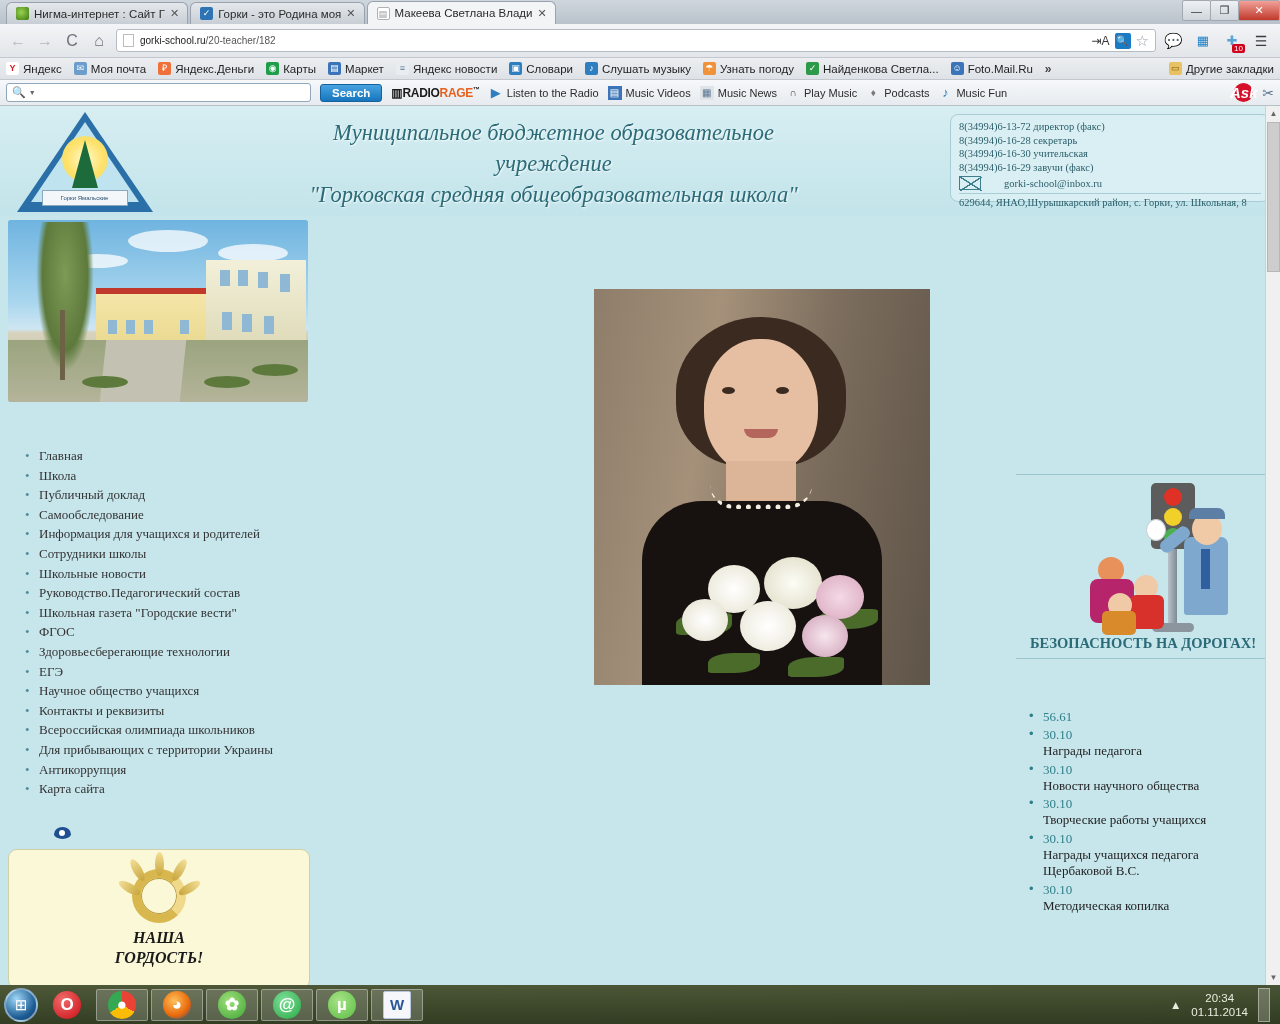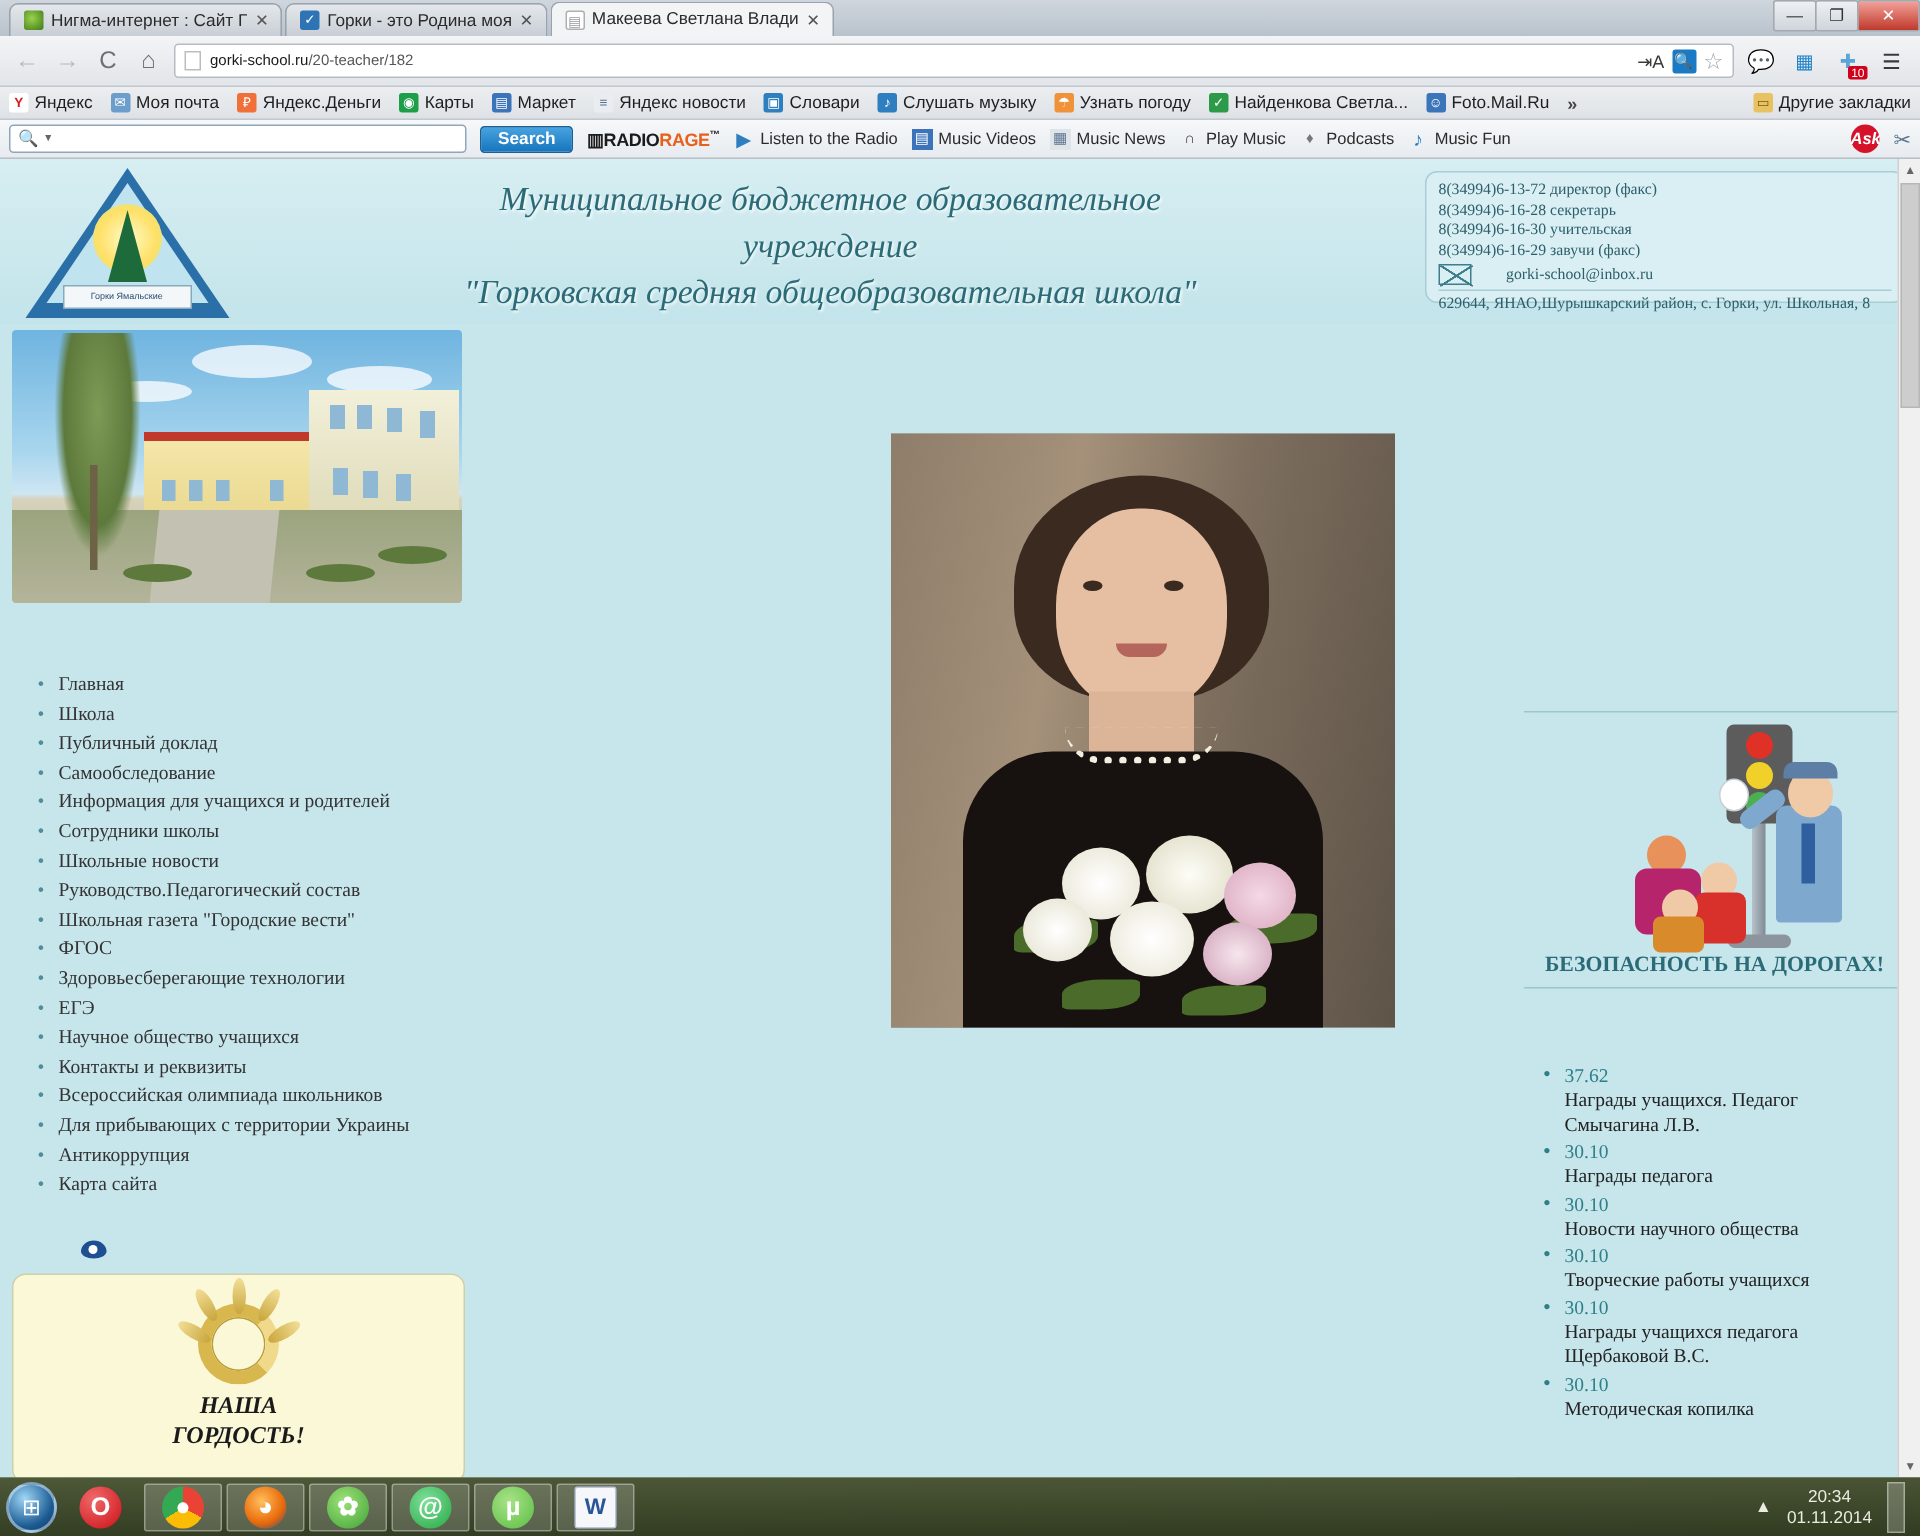--- a/index.html
+++ b/index.html
@@ -79,21 +79,21 @@
   .rsearch .mag { font-size:11px; color:#3b5e86; }
   .rsearch .caret { font-size:7px; color:#666; }
   .rbtn { background:linear-gradient(#48a3e0,#1675bd); color:#fff; font-size:11.5px;
           border:1px solid #14619c; border-radius:3px; padding:2px 11px; font-weight:bold; }
   .rlogo { font-weight:bold; font-size:12px; color:#1b1b1b; letter-spacing:-0.3px; }
   .rlogo .or { color:#e8601c; }
   .rit { display:flex; align-items:center; gap:4px; white-space:nowrap; }
   .rit .ri { width:14px; height:14px; display:inline-block; font-size:10px;
              line-height:14px; text-align:center; flex:none; }
   .ask { width:19px; height:19px; border-radius:50%; background:#d5122a; color:#fff;
-         font-size:11px; font-style:italic; font-weight:bold;
+         font-size:15px; font-style:italic; font-weight:bold;
          display:flex; align-items:center; justify-content:center; }
 
   
   .page { position:relative; width:1280px; height:879px; overflow:hidden;
           background:#cfe9ee; }
   .pagebg { position:absolute; inset:0; background:#c7e6ec; }
   .hdr { display:flex; height:110px; background:linear-gradient(#d7eef2,#c2e4ea);
          position:relative; }
   .crest { width:145px; height:104px; margin:4px 0 0 12px; position:relative; flex:none; }
   .crest .tri { position:absolute; left:50%; top:2px; transform:translateX(-50%);
@@ -682,22 +682,21 @@
           <div class="kid" style="left:114px;top:120px;width:34px;height:34px;border-radius:6px;background:#d8302a;"></div>
           <div class="kid" style="left:92px;top:118px;width:24px;height:24px;background:#f0c9a7;"></div>
           <div class="kid" style="left:86px;top:136px;width:34px;height:24px;border-radius:5px;background:#d98a2b;"></div>
           <div class="slabel">БЕЗОПАСНОСТЬ НА ДОРОГАХ!</div>
         </div>
 
         <div class="newshd">Последние новости:</div>
         <div class="newsbox">
           <ul>
             <li>
-              <div class="ndate">37.62</div>
-              <div class="ntitle">Награды учащихся. Педагог Смычагина Л.В.</div>
+              <div class="ndate">56.61</div>
             </li>
             <li>
               <div class="ndate">30.10</div>
               <div class="ntitle">Награды педагога</div>
             </li>
             <li>
               <div class="ndate">30.10</div>
               <div class="ntitle">Новости научного общества</div>
             </li>
             <li>

